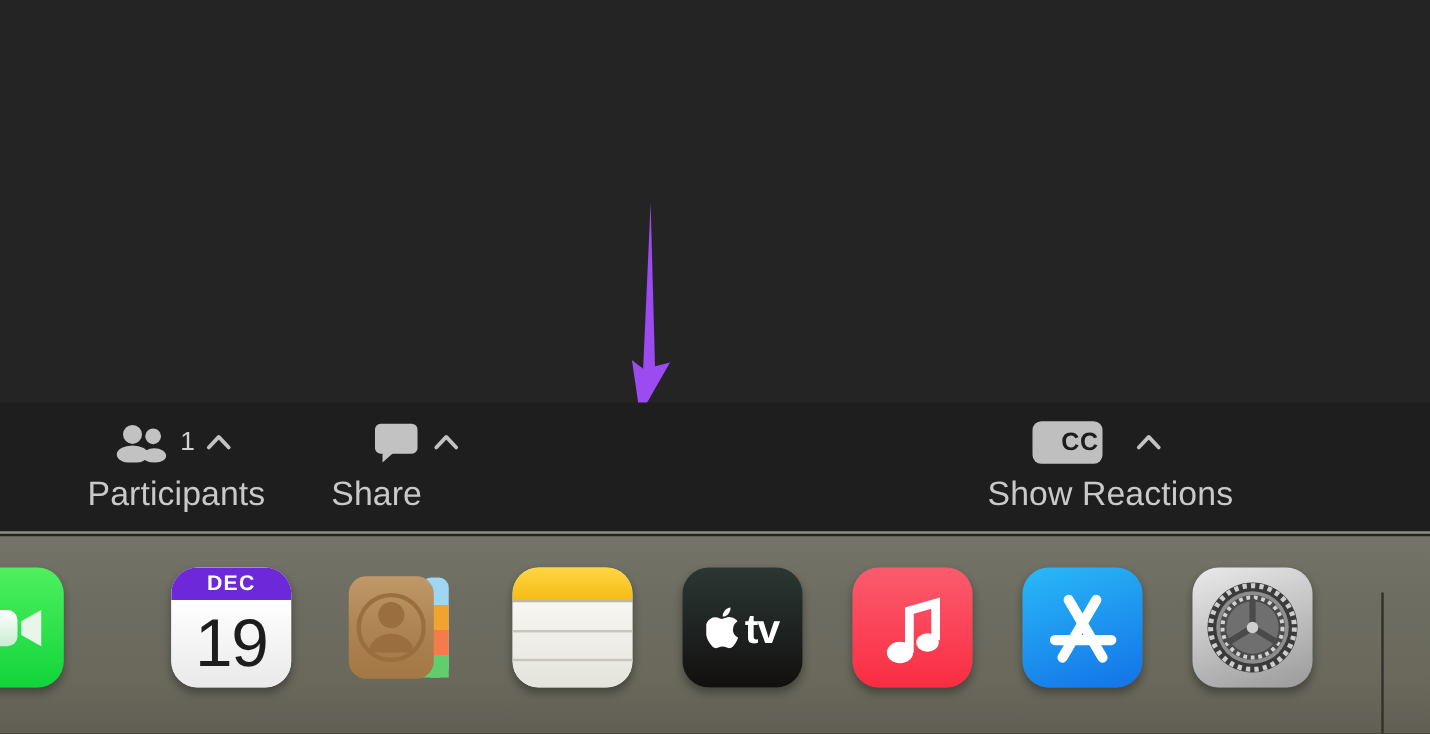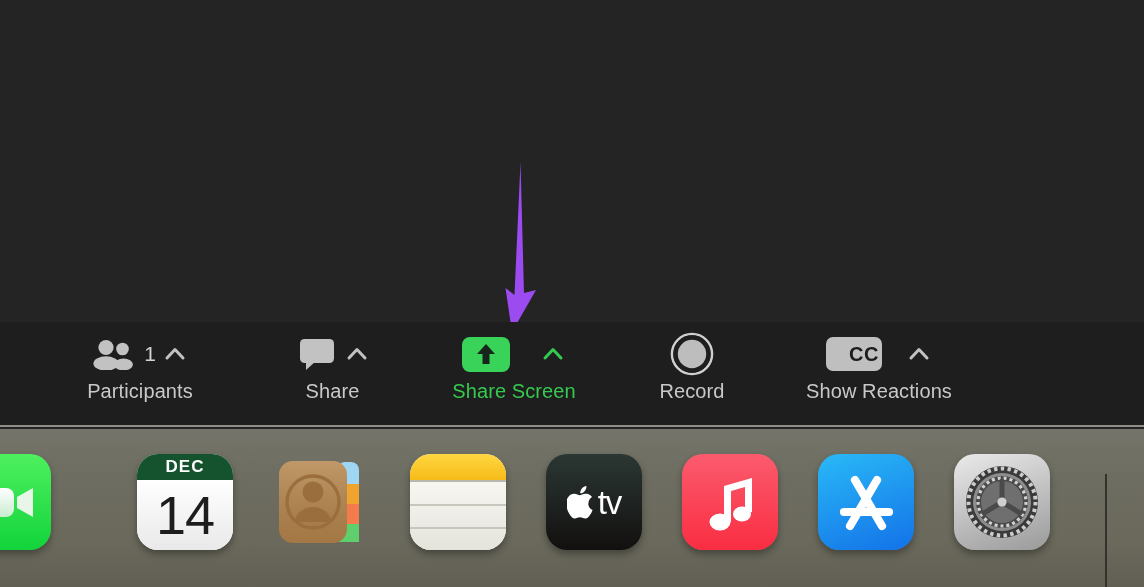--- a/index.html
+++ b/index.html
@@ -20,21 +20,21 @@
     background:#1e1e1e;
     border-bottom:2px solid #8e8e82;
   }
   .tb-item { position:absolute; top:0; height:105px; }
   .tb-iconrow {
     position:absolute; left:0; top:6px; width:100%; height:52px;
     display:flex; align-items:center; justify-content:center; gap:6px;
   }
   .tb-label {
     position:absolute; left:0; top:58px; width:100%;
-    text-align:center; font-size:20px; color:#c9c9c9;
+    text-align:left; font-size:27px; color:#c9c9c9;
     letter-spacing:.1px; white-space:nowrap;
   }
   .tb-label.green { color:#36c94f; }
   .tb-count { font-size:21px; color:#d2d2d2; margin-left:4px; }
   .chev { width:26px; height:26px; flex:0 0 26px; }
 
   
   .share-tile {
     width:48px; height:35px; border-radius:8px;
     background:#3ad35a; display:flex; align-items:center; justify-content:center;
@@ -95,44 +95,21 @@
           <rect x="4" y="3" width="34" height="24" rx="4.5" fill="#c2c2c2"></rect>
           <path d="M10 25 L10 34 L19 26 Z" fill="#c2c2c2"></path>
         </svg>
         <svg class="chev" viewBox="0 0 26 26">
           <path d="M5 17 L13 8.5 L21 17" fill="none" stroke="#c2c2c2" stroke-width="3" stroke-linecap="round" stroke-linejoin="round"></path>
         </svg>
       </div>
       <div class="tb-label">Share</div>
     </div>
 
-    <div class="tb-item" style="left:438px;width:152px">
-      <div class="tb-iconrow">
-        <div class="share-tile">
-          <svg width="24" height="26" viewBox="0 0 24 26">
-            <path d="M12 3 L21 13 L15.5 13 L15.5 23 L8.5 23 L8.5 13 L3 13 Z" fill="#17261a"></path>
-          </svg>
-        </div>
-        <svg class="chev" viewBox="0 0 26 26" style="margin-left:24px">
-          <path d="M5 17 L13 8.5 L21 17" fill="none" stroke="#36c94f" stroke-width="3" stroke-linecap="round" stroke-linejoin="round"></path>
-        </svg>
-      </div>
-      <div class="tb-label green">Share Screen</div>
-    </div>
-
-    <div class="tb-item" style="left:626px;width:132px">
-      <div class="tb-iconrow">
-        <svg width="46" height="46" viewBox="0 0 46 46">
-          <circle cx="23" cy="23" r="20" fill="none" stroke="#cfcfcf" stroke-width="2.6"></circle>
-          <circle cx="23" cy="23" r="17" fill="none" stroke="#1e1e1e" stroke-width="3.4"></circle>
-          <circle cx="23" cy="23" r="14.2" fill="#bdbdbd"></circle>
-        </svg>
-      </div>
-      <div class="tb-label">Record</div>
-    </div>
+
 
     <div class="tb-item" style="left:790px;width:178px">
       <div class="tb-iconrow">
         <div class="cc-tile">CC</div>
         <svg class="chev" viewBox="0 0 26 26" style="margin-left:18px">
           <path d="M5 17 L13 8.5 L21 17" fill="none" stroke="#c2c2c2" stroke-width="3" stroke-linecap="round" stroke-linejoin="round"></path>
         </svg>
       </div>
       <div class="tb-label">Show Reactions</div>
     </div>
@@ -151,25 +128,25 @@
             <stop offset="0" stop-color="#ffffff"></stop>
                 <stop offset="1" stop-color="#c9ecd1"></stop>
           </linearGradient>
             </defs>
         </svg>
       </div>
     </div>
 
     <div class="dock-icon" style="left:137px">
       <div class="tile" style="background:#fbfbfb">
-        <div style="height:26px;background:#14532d;display:flex;align-items:center;justify-content:center;">
+        <div style="height:26px;background:#6d28d9;display:flex;align-items:center;justify-content:center;">
           <span style="color:#fff;font-size:17px;font-weight:bold;letter-spacing:1px">DEC</span>
         </div>
         <div style="height:70px;display:flex;align-items:center;justify-content:center;background:linear-gradient(180deg,#fff,#e9e9e9)">
-          <span style="color:#1d1d1d;font-size:54px;font-weight:300;line-height:1;letter-spacing:-1px">14</span>
+          <span style="color:#1d1d1d;font-size:54px;font-weight:300;line-height:1;letter-spacing:-1px">19</span>
         </div>
       </div>
     </div>
 
     <div class="dock-icon" style="left:275px">
       <div class="tile" style="background:transparent;box-shadow:none">
         <svg width="96" height="96" viewBox="0 0 96 96">
           <rect x="62" y="8" width="22" height="80" rx="8" fill="#9fd6f4"></rect>
           <rect x="62" y="30" width="22" height="20" fill="#f0a32e"></rect>
           <rect x="62" y="50" width="22" height="20" fill="#f47b4b"></rect>
@@ -199,21 +176,21 @@
         </div>
       </div>
     </div>
 
     <div class="dock-icon" style="left:546px">
       <div class="tile" style="background:linear-gradient(180deg,#2b3733,#12100f);display:flex;align-items:center;justify-content:center">
         <svg width="30" height="34" viewBox="0 0 30 34" style="margin-right:1px">
           <path d="M21.5 18.2c0-4.3 3.4-6.2 3.5-6.3-1.9-2.8-4.9-3.2-6-3.2-2.5-.3-5 1.5-6.3 1.5-1.3 0-3.3-1.5-5.4-1.4-2.8 0-5.3 1.6-6.7 4.1-2.9 5-.7 12.4 2.1 16.5 1.4 2 3 4.2 5.1 4.1 2-.1 2.8-1.3 5.3-1.3 2.4 0 3.2 1.3 5.3 1.3 2.2 0 3.6-2 4.9-4 1.6-2.3 2.2-4.5 2.2-4.6-.1 0-4.2-1.6-4.2-6.4z" fill="#fff"></path>
           <path d="M17.8 5.9C18.9 4.6 19.6 2.8 19.4 1c-1.6.1-3.4 1.1-4.5 2.4-1 1.2-1.9 3-1.7 4.8 1.7.1 3.5-.9 4.6-2.3z" fill="#fff"></path>
         </svg>
-        <span style="color:#fff;font-size:33px;font-weight:400;letter-spacing:-1px;line-height:1">tv</span>
+        <span style="color:#fff;font-size:33px;font-weight:700;letter-spacing:-1px;line-height:1">tv</span>
       </div>
     </div>
 
     <div class="dock-icon" style="left:682px">
       <div class="tile" style="background:linear-gradient(180deg,#fb5b6e,#fa2d42)">
         <svg width="96" height="96" viewBox="0 0 96 96">
           <path d="M42 66 L42 32 L70 24 L70 58 L63 60 L63 33 L49 37 L49 68 Z" fill="#fff"></path>
           <ellipse cx="38" cy="68" rx="10.5" ry="8.6" fill="#fff"></ellipse>
           <ellipse cx="60" cy="60" rx="9" ry="7.4" fill="#fff"></ellipse>
         </svg>

